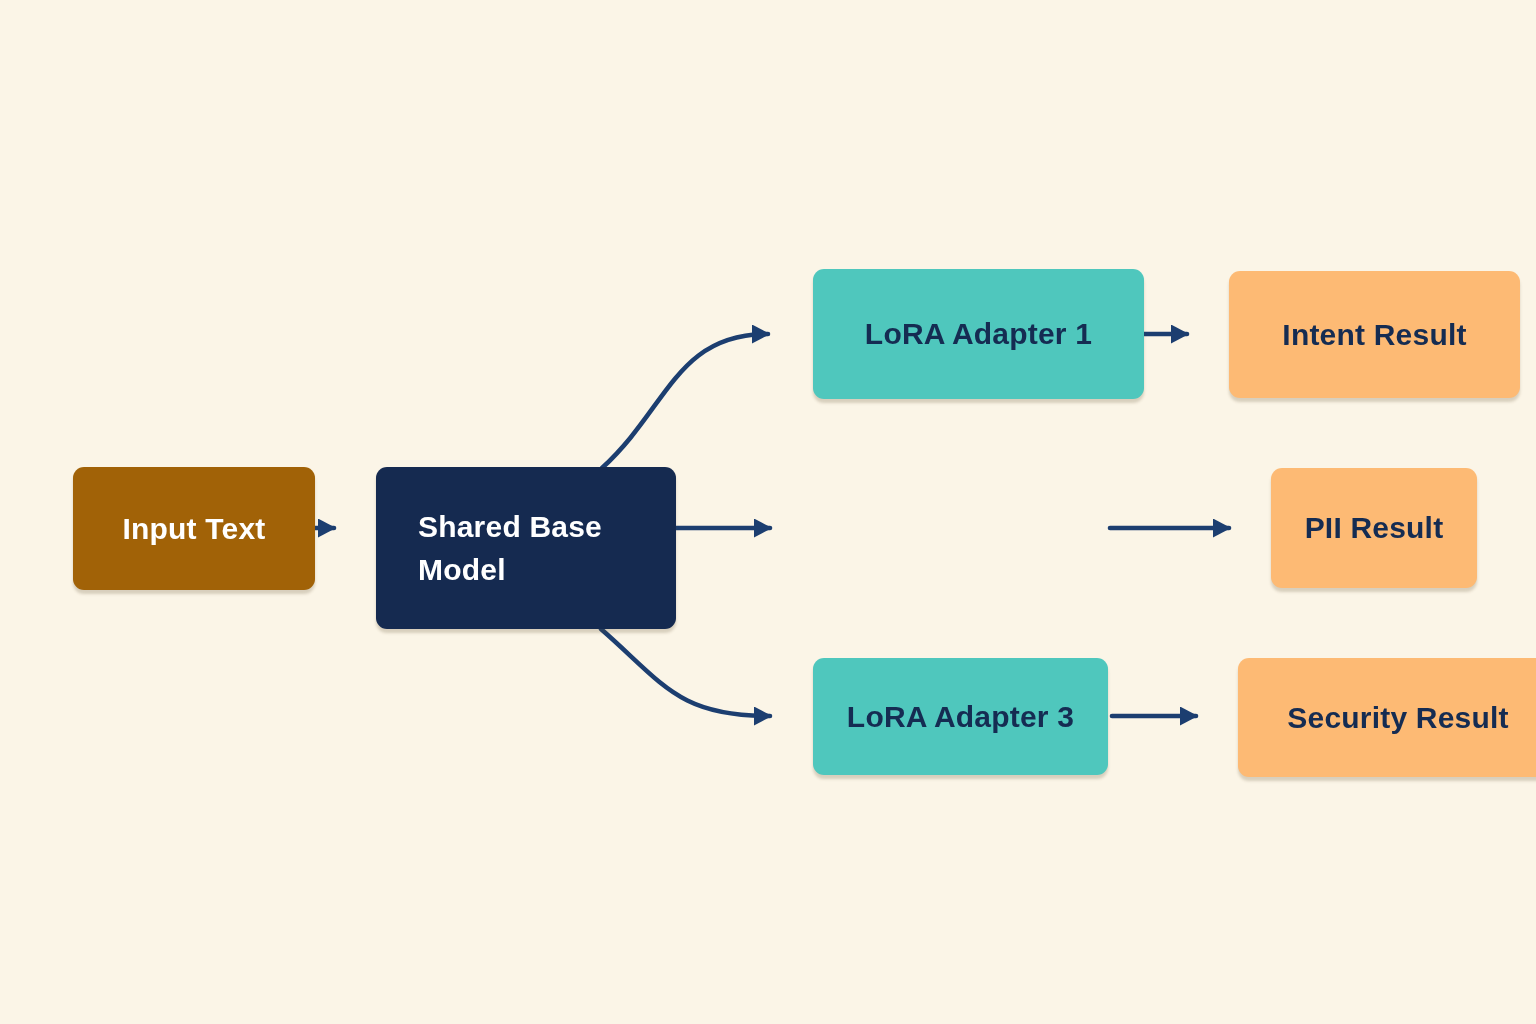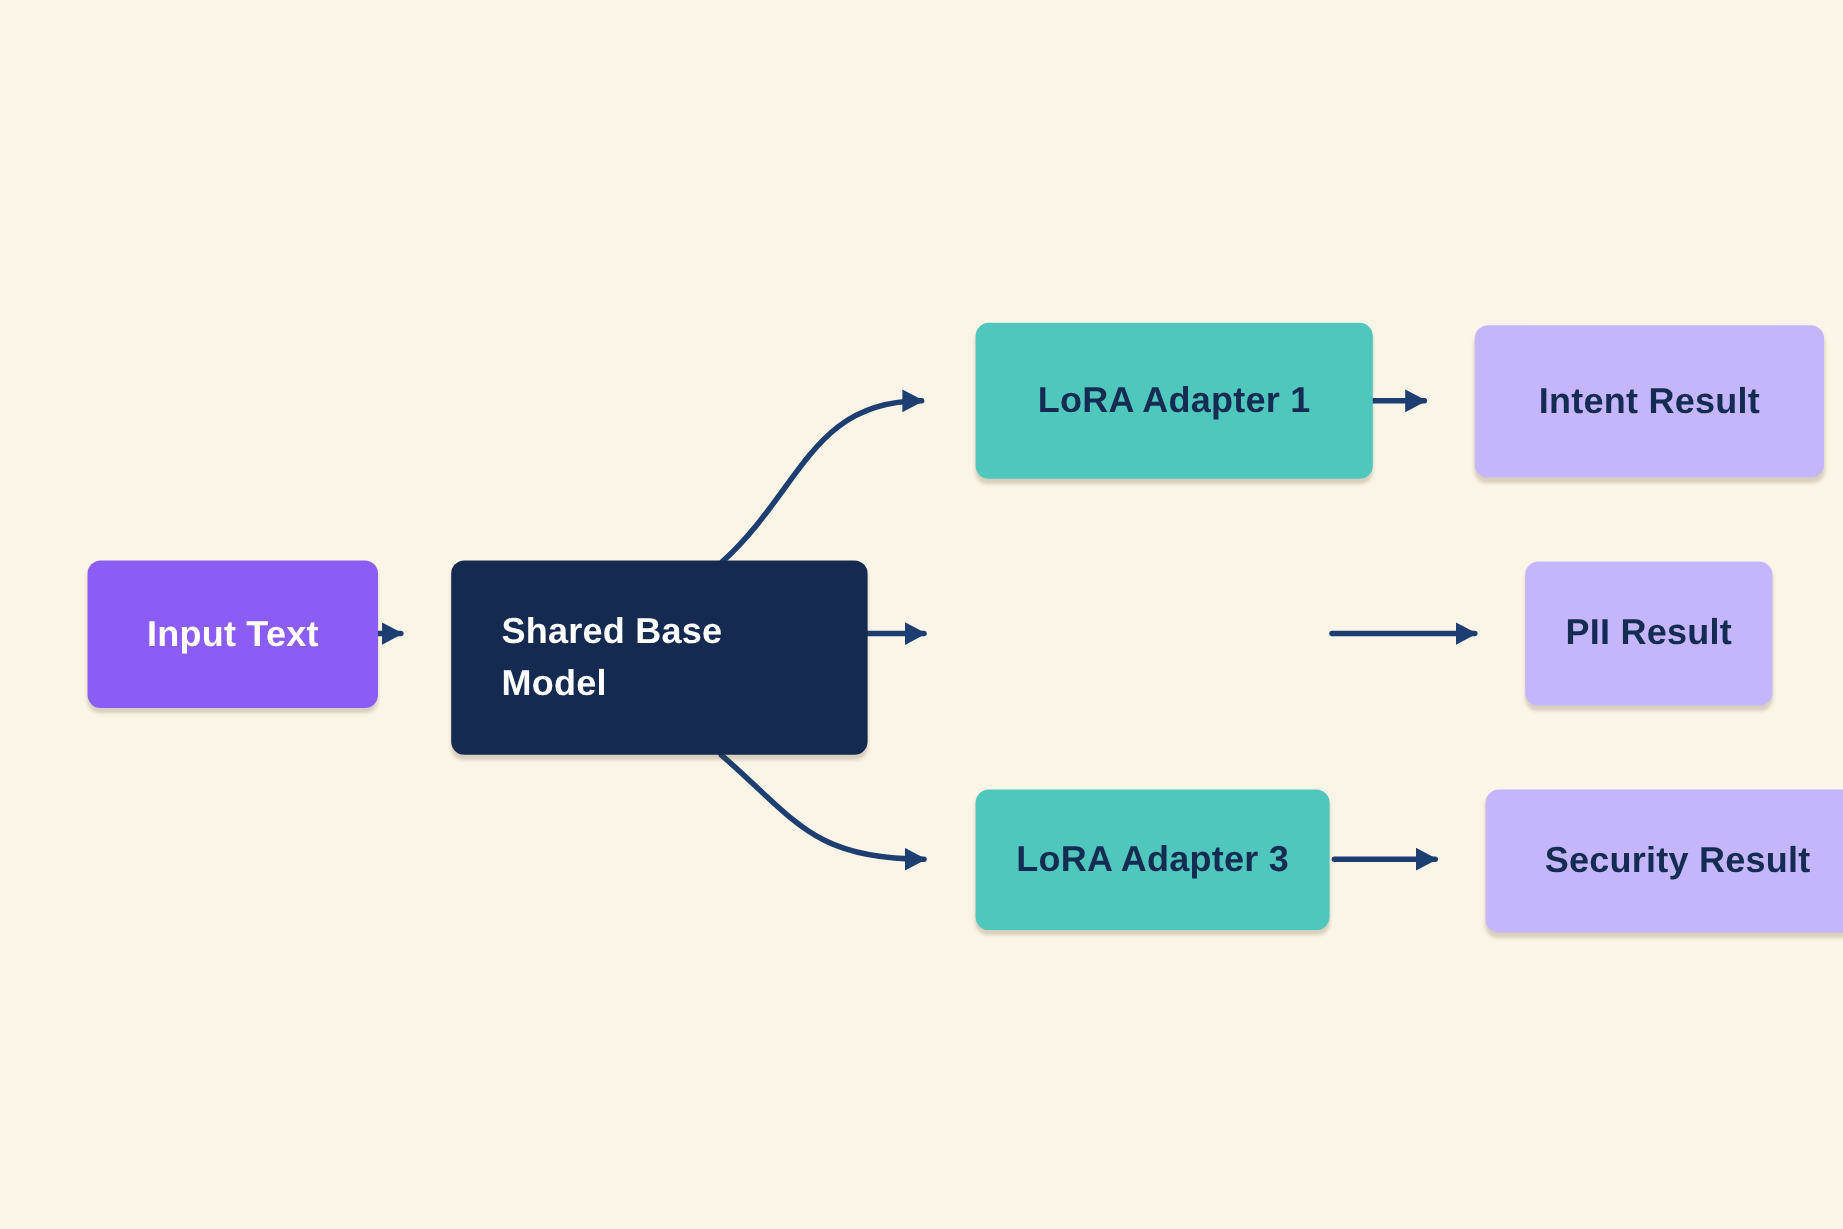--- a/index.html
+++ b/index.html
@@ -32,41 +32,41 @@
     justify-content: center;
     border-radius: 11px;
     box-sizing: border-box;
     font-weight: bold;
     font-size: 30px;
     letter-spacing: 0.2px;
     box-shadow: 0 4px 3px rgba(92, 74, 40, 0.22);
     margin-left: 36px;
   }
   .node-purple {
-    background: #8b5cf6;
+    background: #a16207;
     color: #ffffff;
   }
   .node-navy {
     background: #152a50;
     color: #ffffff;
     justify-content: flex-start;
     padding: 0 28px 0 43px;
     line-height: 1.45;
   }
   .node-teal {
     background: #4fc7bd;
     color: #152c52;
   }
   .node-yellow {
-    background: #c4b5fd;
+    background: #fdba74;
     color: #152c52;
   }
   
   .n-input    { left: 37px;   top: 467px; width: 242px; height: 123px; }
-  .n-base     { left: 340px;  top: 467px; width: 347px; height: 162px; padding-left: 42px; }
+  .n-base     { left: 340px;  top: 467px; width: 300px; height: 162px; padding-left: 42px; }
   .n-adapter1 { left: 777px;  top: 269px; width: 331px; height: 130px; }
   .n-adapter2 { left: 777px;  top: 468px; width: 331px; height: 120px; }
   .n-adapter3 { left: 777px;  top: 658px; width: 295px; height: 117px; }
   .n-intent   { left: 1193px; top: 271px; width: 291px; height: 127px; }
   .n-pii      { left: 1235px; top: 468px; width: 206px; height: 120px; }
   .n-security { left: 1202px; top: 658px; width: 320px; height: 119px; }
   .edge {
     fill: none;
     stroke: #1c3e70;
     stroke-width: 4.6;

